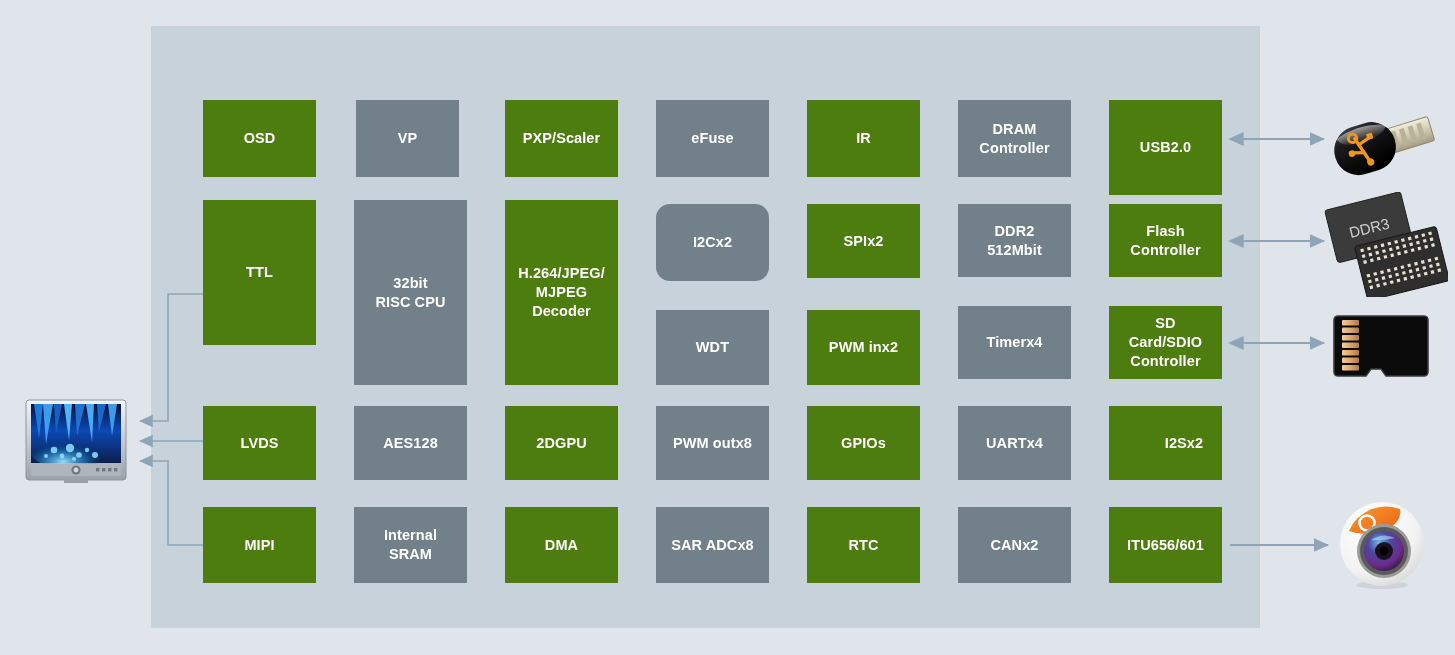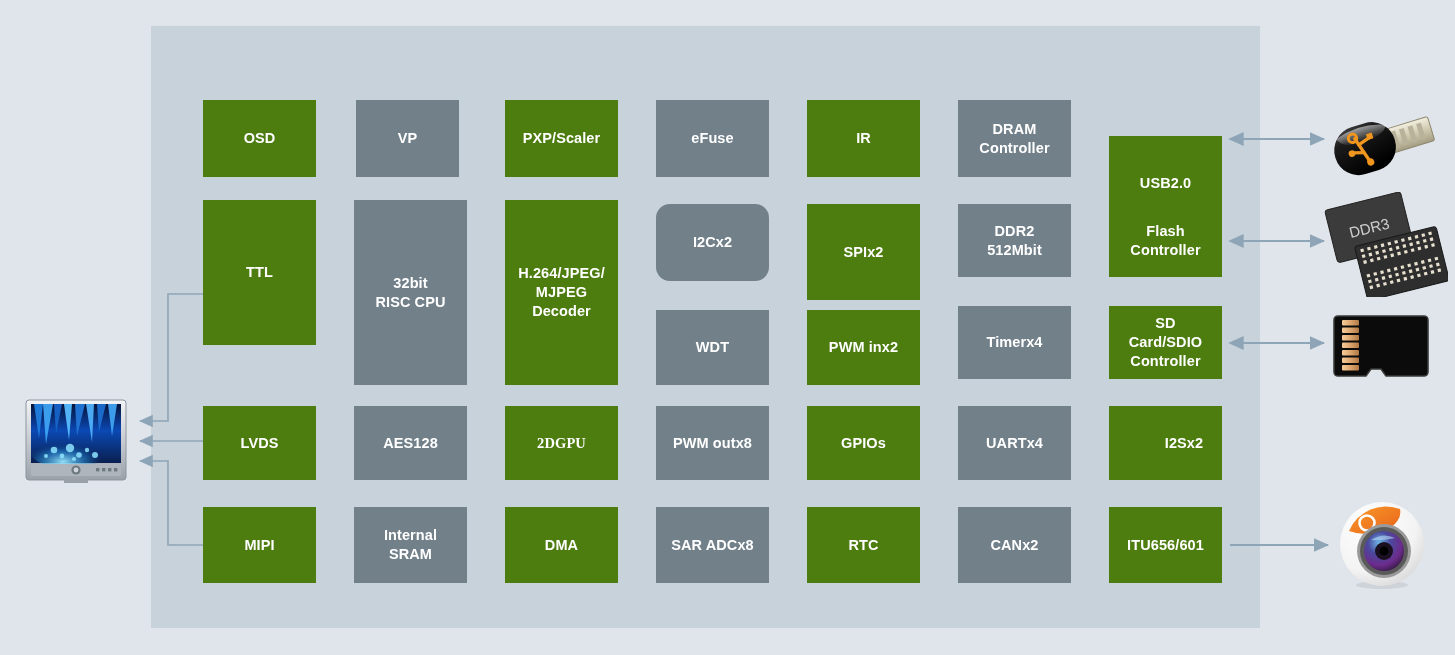--- a/index.html
+++ b/index.html
@@ -107,42 +107,42 @@
   </svg>
 
   <div id="blocks-layer">
       <div class="blk red" style="left: 203px; top: 100px; width: 113px; height: 77px;">OSD</div>
       <div class="blk gray" style="left: 356px; top: 100px; width: 103px; height: 77px;">VP</div>
       <div class="blk red" style="left: 505px; top: 100px; width: 113px; height: 77px;">PXP/Scaler</div>
       <div class="blk gray" style="left: 656px; top: 100px; width: 113px; height: 77px;">eFuse</div>
       <div class="blk red" style="left: 807px; top: 100px; width: 113px; height: 77px;">IR</div>
       <div class="blk gray" style="left: 958px; top: 100px; width: 113px; height: 77px;">DRAM
 Controller</div>
-      <div class="blk red" style="left: 1109px; top: 100px; width: 113px; height: 95px; margin-top: 36px;">USB2.0</div>
+      <div class="blk red" style="left: 1109px; top: 100px; width: 113px; height: 95px;">USB2.0</div>
       <div class="blk red" style="left: 203px; top: 200px; width: 113px; height: 145px;">TTL</div>
       <div class="blk gray" style="left: 354px; top: 200px; width: 113px; height: 185px;">32bit
 RISC CPU</div>
       <div class="blk red" style="left: 505px; top: 200px; width: 113px; height: 185px;">H.264/JPEG/
 MJPEG
 Decoder</div>
       <div class="blk gray" style="left: 656px; top: 204px; width: 113px; height: 77px; border-radius: 14px;">I2Cx2</div>
-      <div class="blk red" style="left: 807px; top: 204px; width: 113px; height: 96px;">SPIx2</div>
+      <div class="blk red" style="left: 807px; top: 204px; width: 113px; height: 74px;">SPIx2</div>
       <div class="blk gray" style="left: 958px; top: 204px; width: 113px; height: 73px;">DDR2
 512Mbit</div>
       <div class="blk red" style="left: 1109px; top: 204px; width: 113px; height: 73px;">Flash
 Controller</div>
       <div class="blk gray" style="left: 656px; top: 310px; width: 113px; height: 75px;">WDT</div>
       <div class="blk red" style="left: 807px; top: 310px; width: 113px; height: 75px;">PWM inx2</div>
       <div class="blk gray" style="left: 958px; top: 306px; width: 113px; height: 73px;">Timerx4</div>
       <div class="blk red" style="left: 1109px; top: 306px; width: 113px; height: 73px;">SD
 Card/SDIO
 Controller</div>
       <div class="blk red" style="left: 203px; top: 406px; width: 113px; height: 74px;">LVDS</div>
       <div class="blk gray" style="left: 354px; top: 406px; width: 113px; height: 74px; text-align: center;">AES128</div>
-      <div class="blk red" style="left: 505px; top: 406px; width: 113px; height: 74px; font-family: Liberation Serif, serif;">2DGPU</div>
+      <div class="blk red" style="left: 505px; top: 406px; width: 113px; height: 74px;">2DGPU</div>
       <div class="blk gray" style="left: 656px; top: 406px; width: 113px; height: 74px;">PWM outx8</div>
       <div class="blk red" style="left: 807px; top: 406px; width: 113px; height: 74px;">GPIOs</div>
       <div class="blk gray" style="left: 958px; top: 406px; width: 113px; height: 74px;">UARTx4</div>
       <div class="blk red" style="left: 1109px; top: 406px; width: 113px; height: 74px; padding-left: 40px;">I2Sx2</div>
       <div class="blk red" style="left: 203px; top: 507px; width: 113px; height: 76px;">MIPI</div>
       <div class="blk gray" style="left: 354px; top: 507px; width: 113px; height: 76px;">Internal
 SRAM</div>
       <div class="blk red" style="left: 505px; top: 507px; width: 113px; height: 76px;">DMA</div>
       <div class="blk gray" style="left: 656px; top: 507px; width: 113px; height: 76px;">SAR ADCx8</div>
       <div class="blk red" style="left: 807px; top: 507px; width: 113px; height: 76px;">RTC</div>

